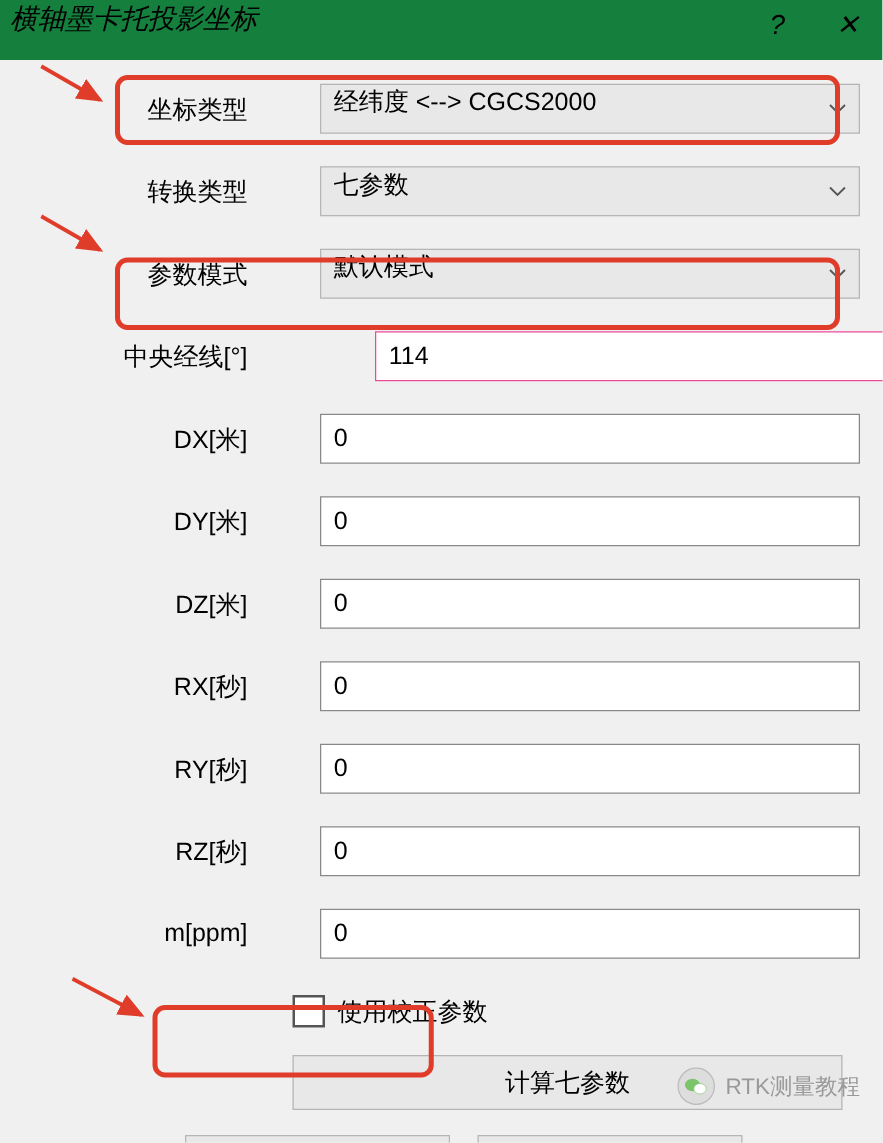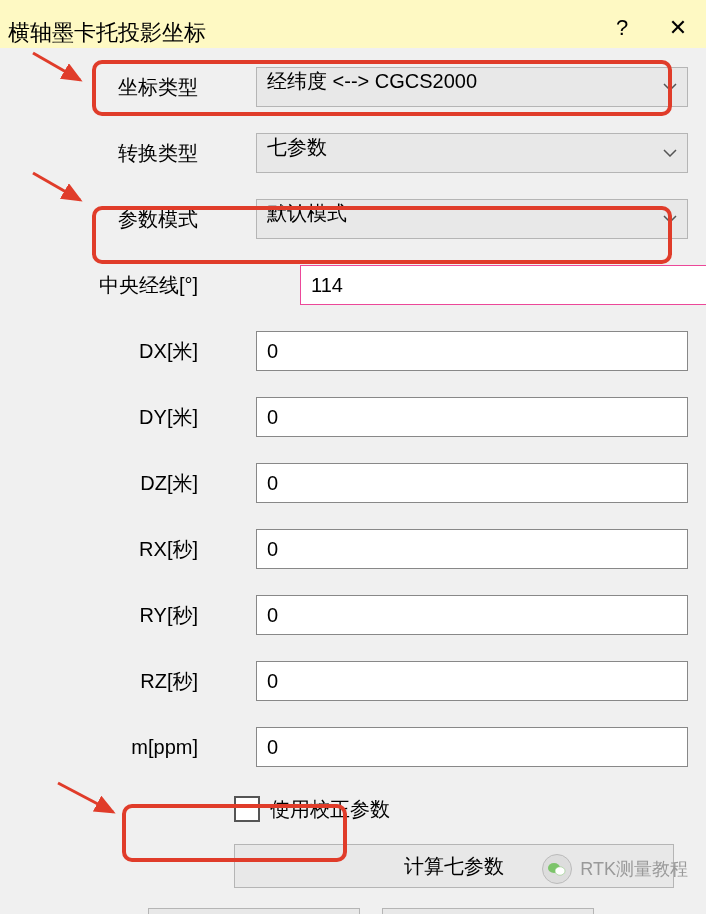--- a/index.html
+++ b/index.html
@@ -9,23 +9,24 @@
     background: #f0f0f0;
     font-family: "Microsoft YaHei", Arial, sans-serif;
     font-size: 20px;
     color: #000;
     position: relative;
     overflow: hidden;
   }
   .titlebar {
     height: 48px;
     display: flex;
-    align-items: flex-end;
+    align-items: flex-start;
     padding: 0 0 0 8px;
-    background: #fef9c3;
+    background: #15803d;
+    font-style: italic;
   }
   .titlebar .title { flex: 1; font-size: 22px; }
   .titlebar .ctl {
     width: 56px; height: 40px;
     display: flex; align-items: center; justify-content: center;
     font-size: 22px; font-weight: 300;
   }
   .form {
     padding: 18px 18px 0 18px;
   }

